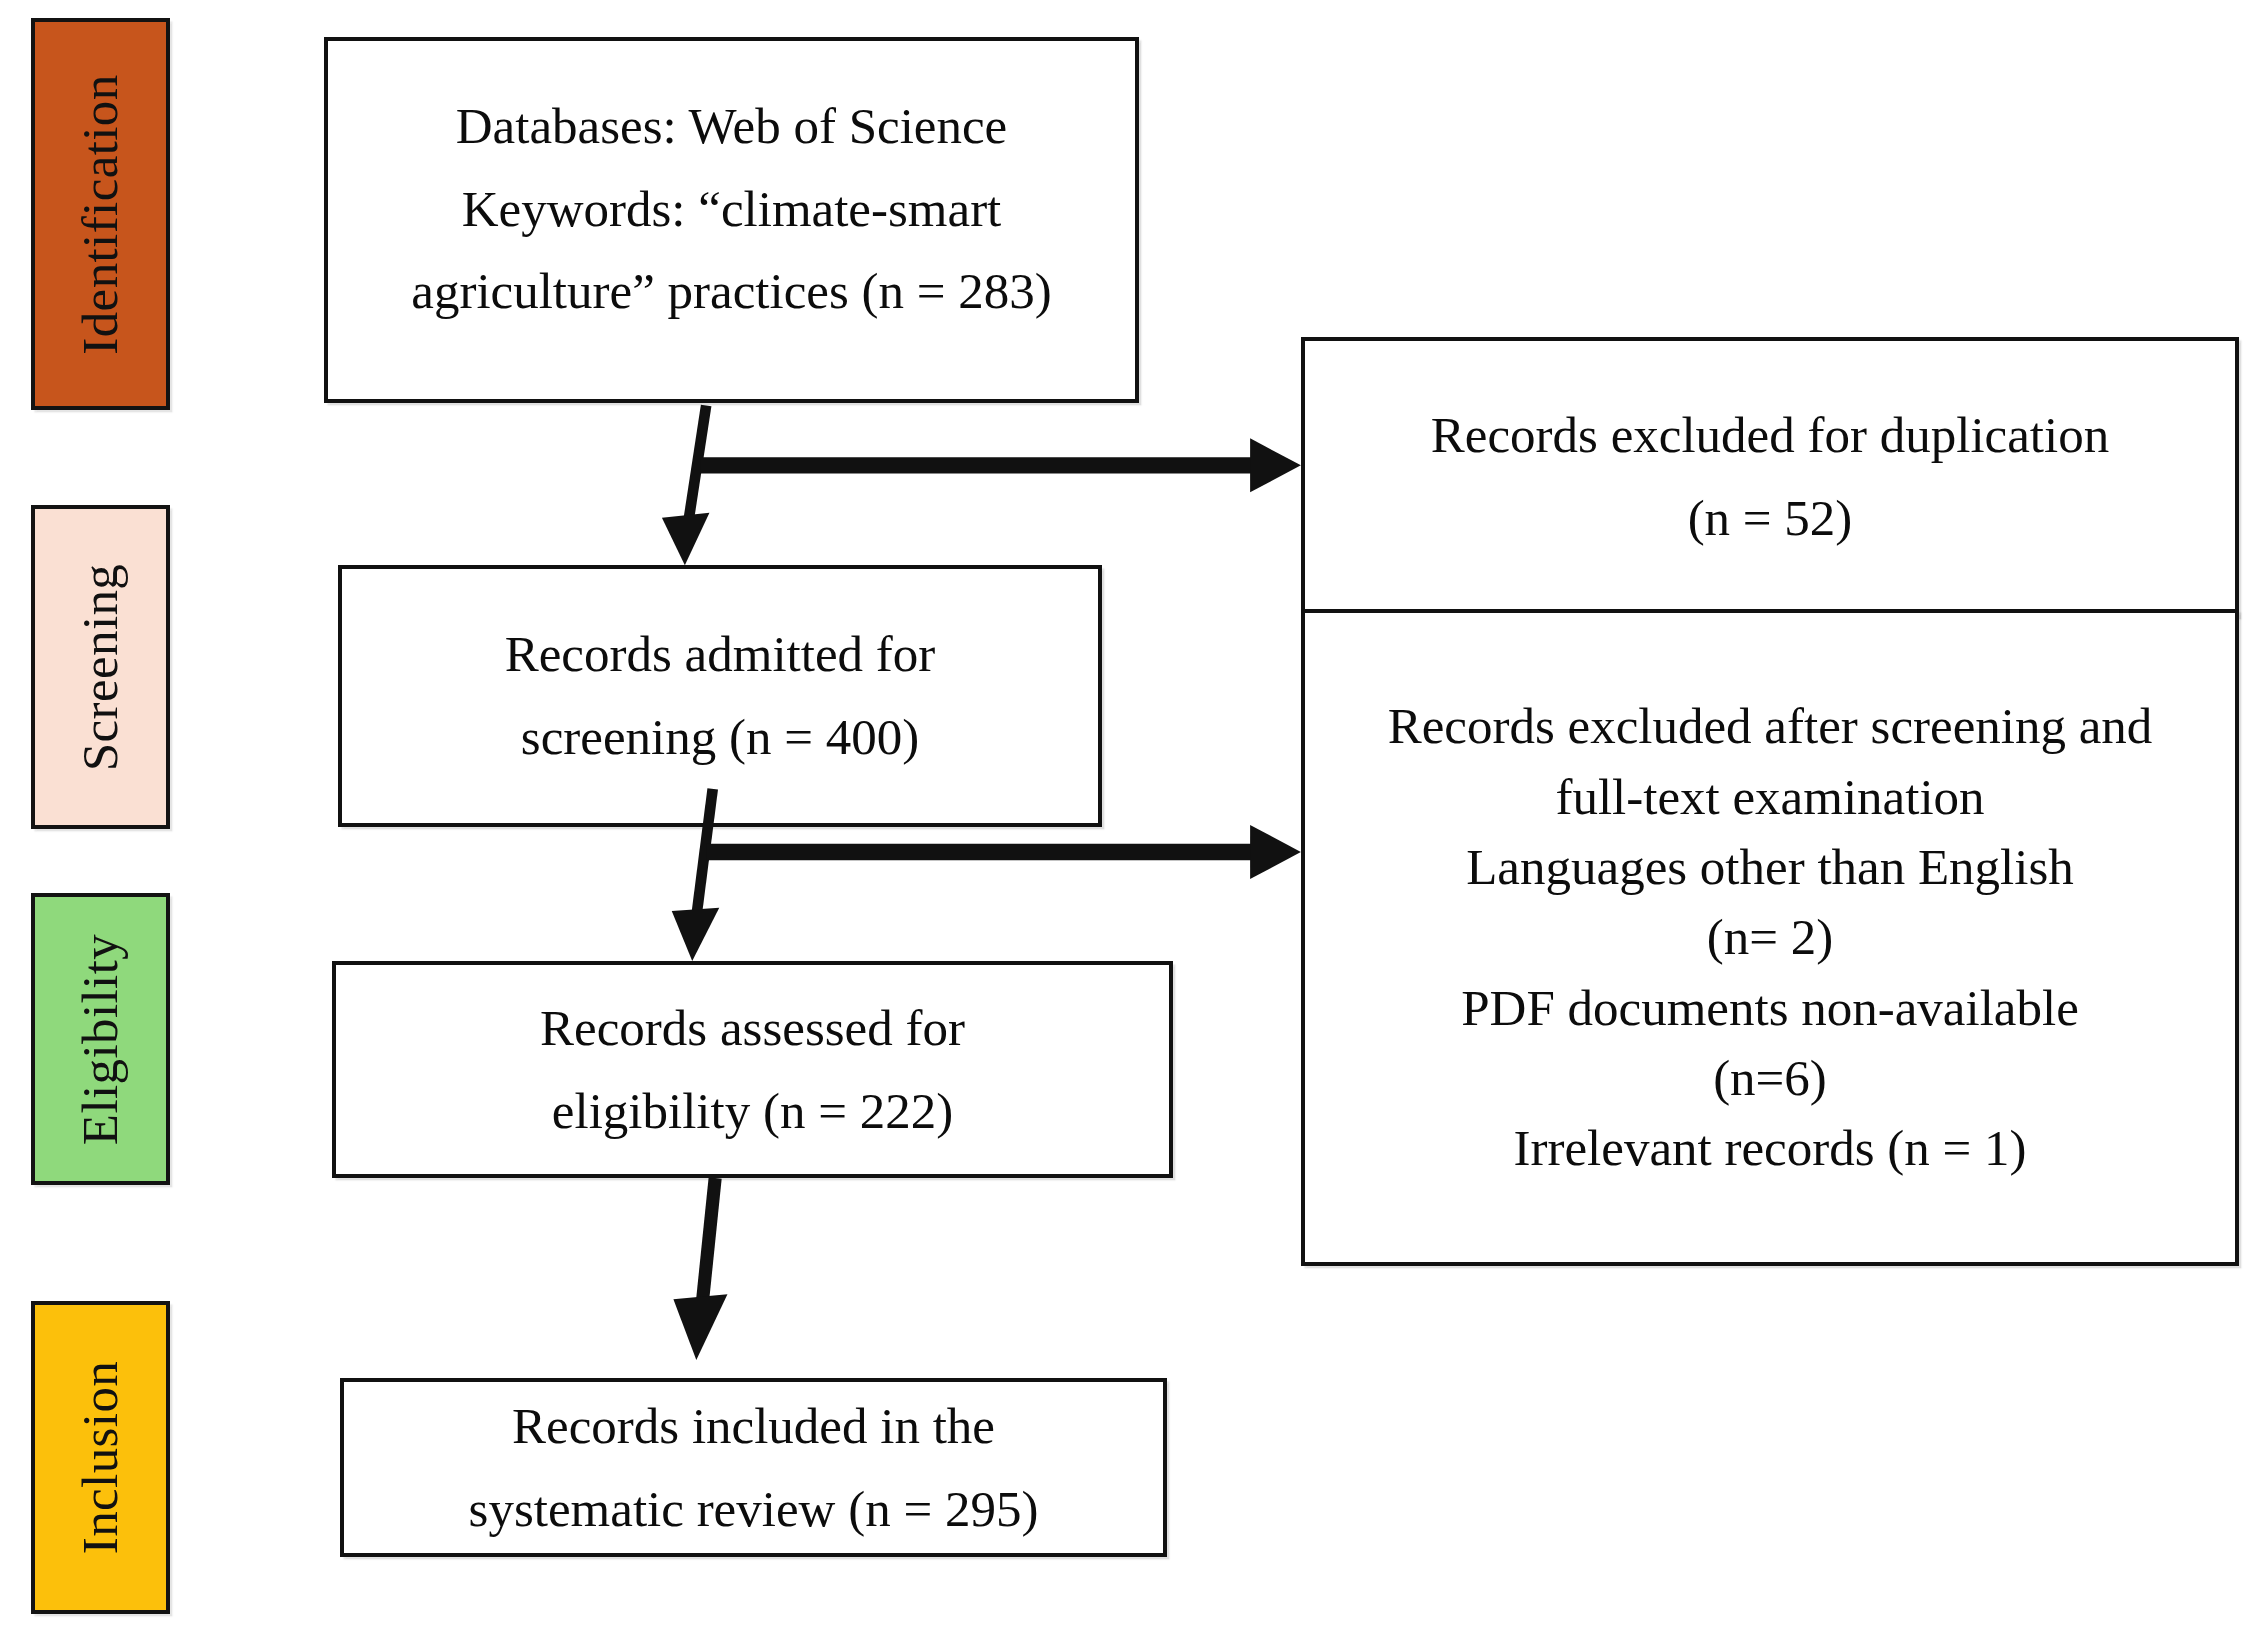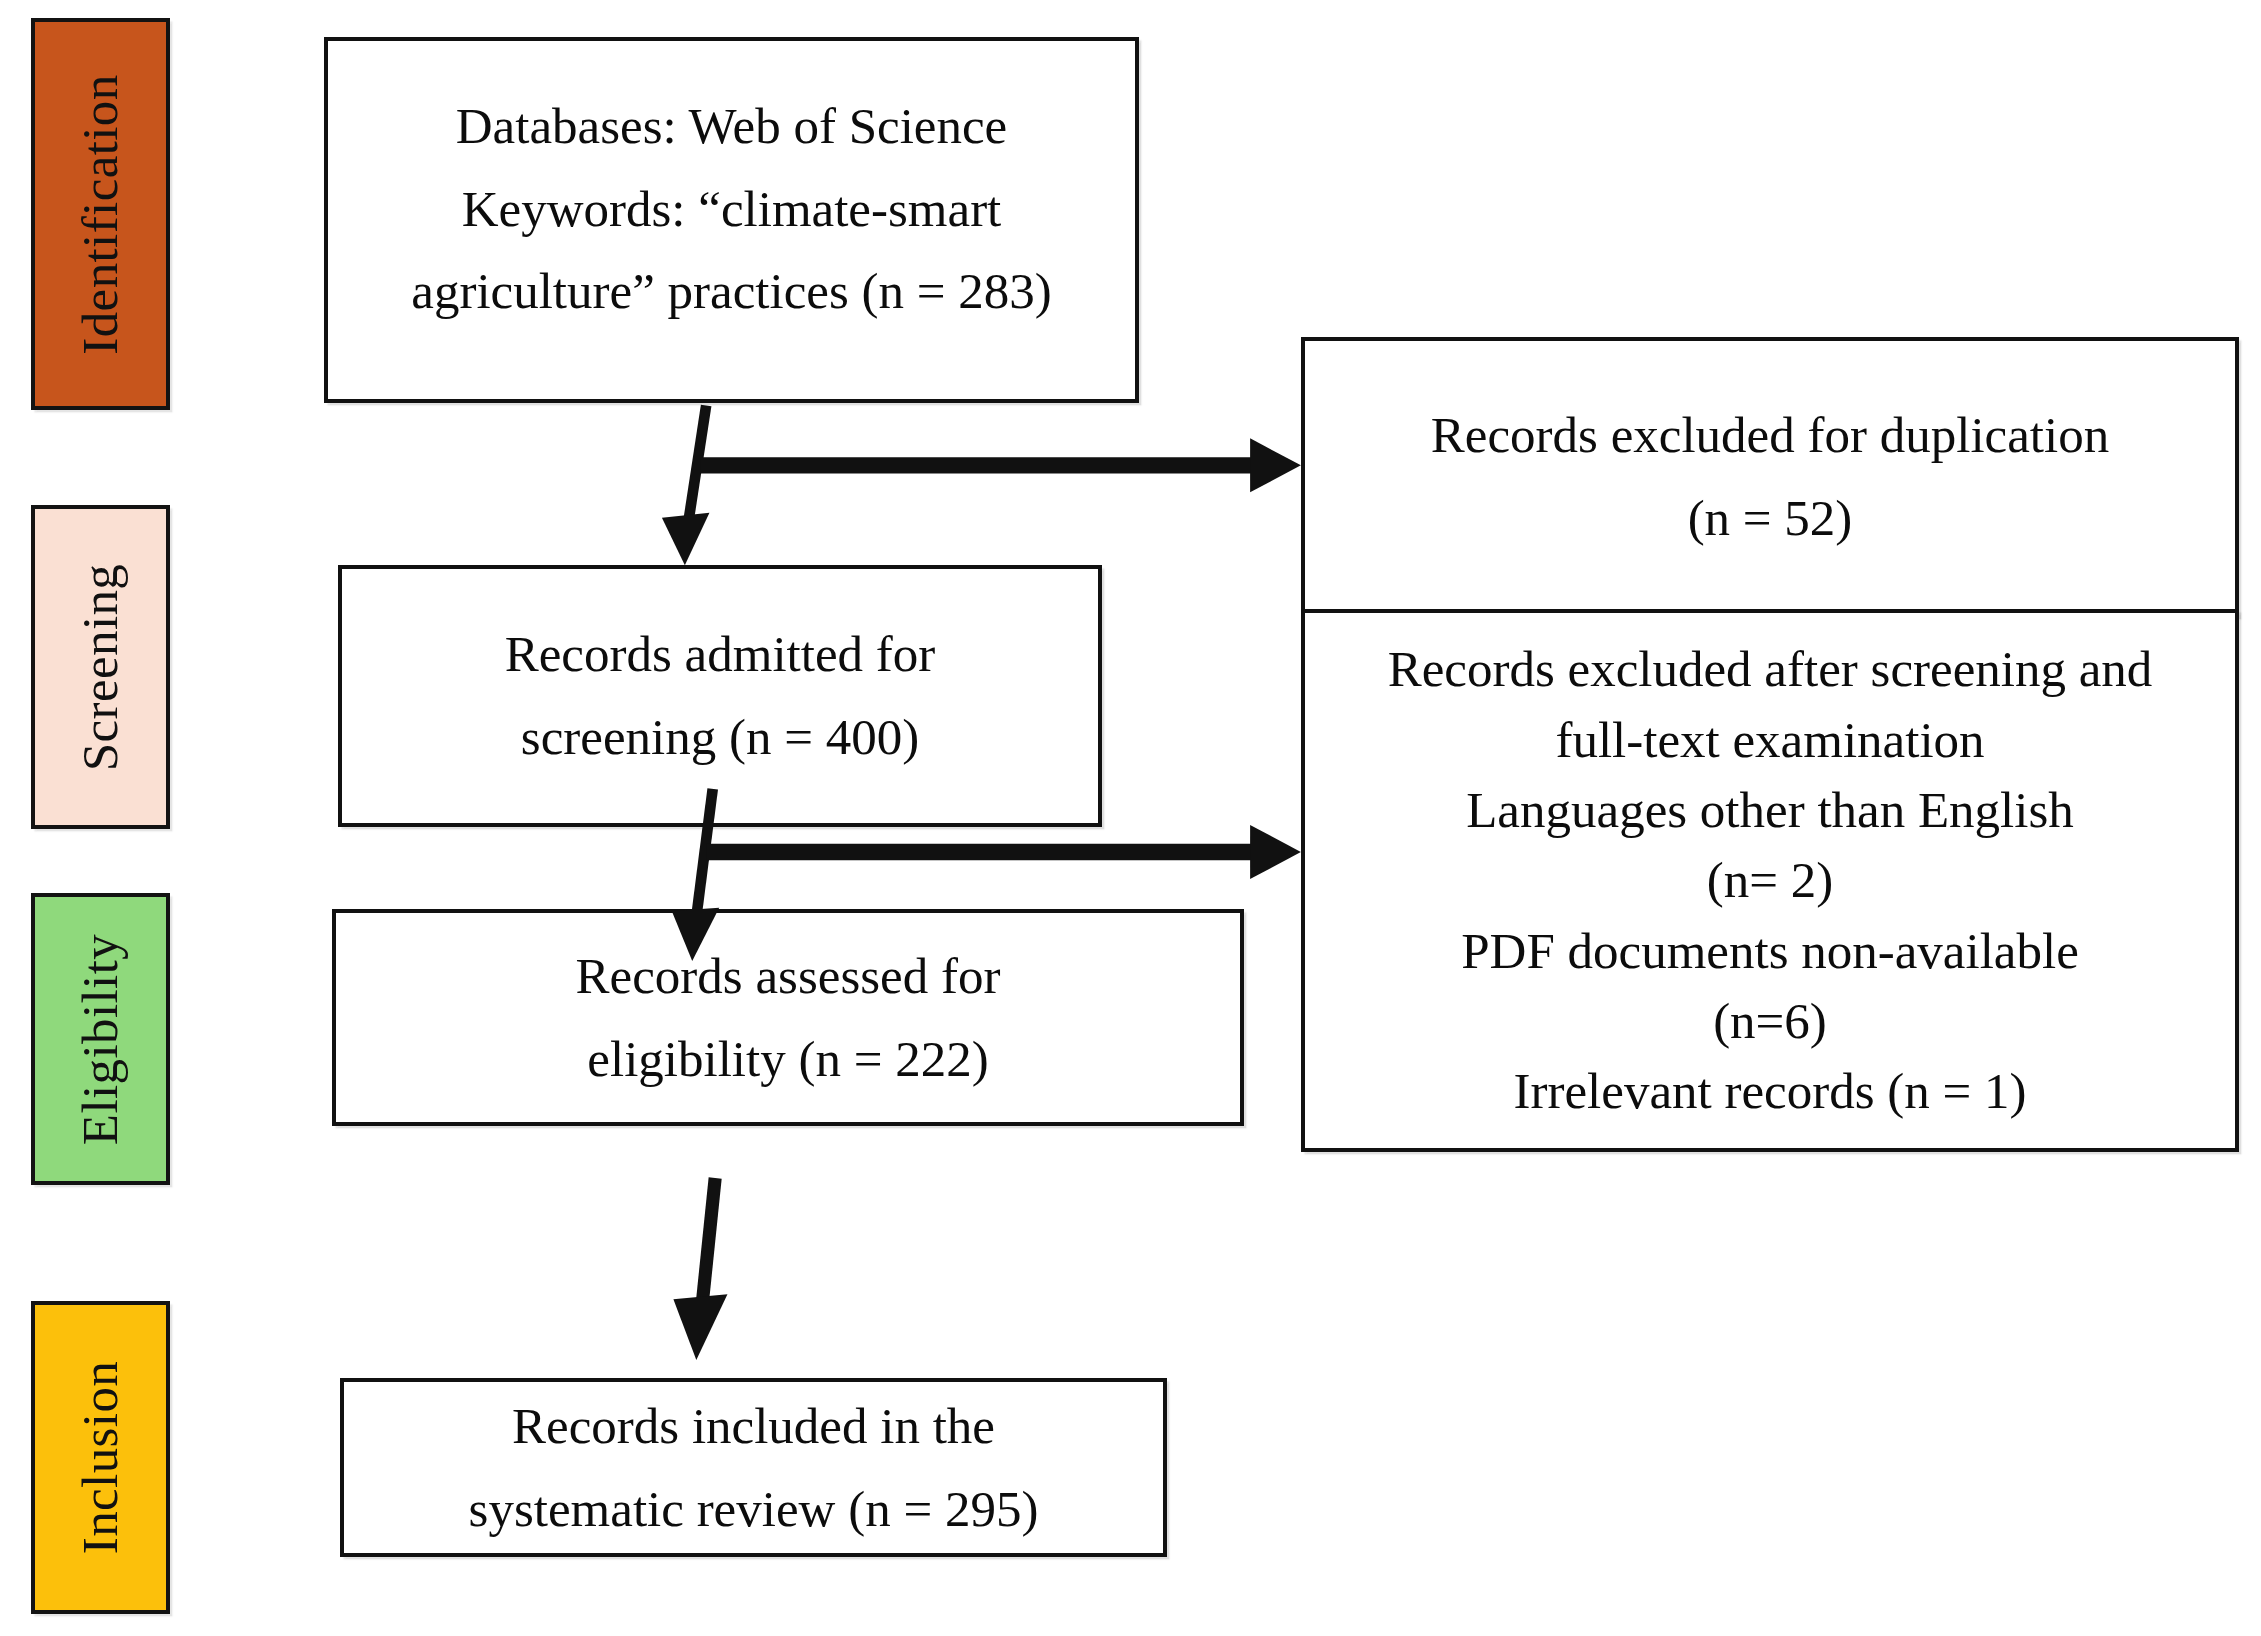--- a/index.html
+++ b/index.html
@@ -100,36 +100,36 @@
     <span class="line">Databases: Web of Science</span>
     <span class="line">Keywords: “climate-smart</span>
     <span class="line">agriculture” practices (n = 283)</span>
   </div>
 
   <div class="flow-box roomy" id="box-screening" style="left:338px; top:565px; width:764px; height:262px;">
     <span class="line">Records admitted for</span>
     <span class="line">screening (n = 400)</span>
   </div>
 
-  <div class="flow-box roomy" id="box-eligibility" style="left:332px; top:909px; width:912px; height:217px;">
+  <div class="flow-box roomy" id="box-eligibility" style="left:332px; top:961px; width:841px; height:217px;">
     <span class="line">Records assessed for</span>
     <span class="line">eligibility (n = 222)</span>
   </div>
 
   <div class="flow-box roomy" id="box-inclusion" style="left:340px; top:1378px; width:827px; height:179px;">
     <span class="line">Records included in the</span>
     <span class="line">systematic review (n = 295)</span>
   </div>
 
   <div class="flow-box roomy" id="box-excluded-duplication" style="left:1301px; top:337px; width:938px; height:280px;">
     <span class="line">Records excluded for duplication</span>
     <span class="line">(n = 52)</span>
   </div>
 
-  <div class="flow-box tight" id="box-excluded-screening" style="left:1301px; top:609px; width:938px; height:543px;">
+  <div class="flow-box tight" id="box-excluded-screening" style="left:1301px; top:609px; width:938px; height:657px;">
     <span class="line">Records excluded after screening and</span>
     <span class="line">full-text examination</span>
     <span class="line">Languages other than English</span>
     <span class="line">(n= 2)</span>
     <span class="line">PDF documents non-available</span>
     <span class="line">(n=6)</span>
     <span class="line">Irrelevant records (n = 1)</span>
   </div>
 
   <svg id="arrow-layer" viewBox="0 0 2760 1997" width="2261" height="1636">

